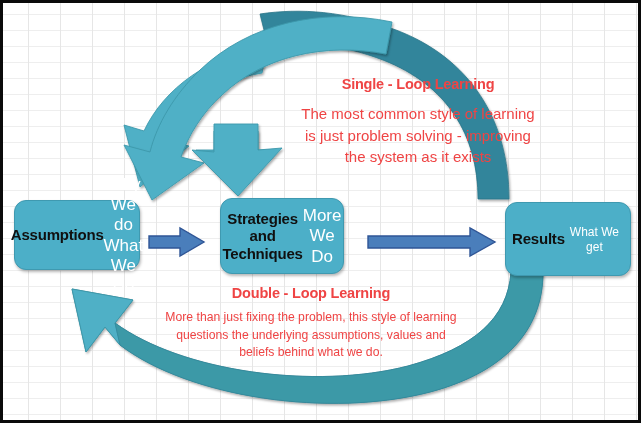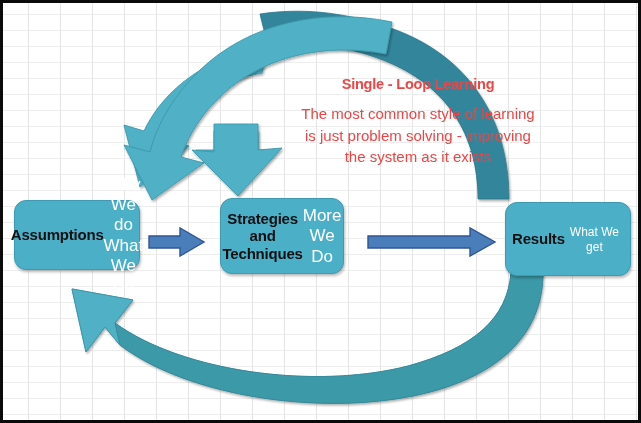--- a/index.html
+++ b/index.html
@@ -228,16 +228,18 @@
   <svg class="proc-arrow" id="arrow-s2r" width="132" height="34" viewBox="0 0 132 34">
     <path d="M 2 11 L 104 11 L 104 3 L 129 17 L 104 31 L 104 23 L 2 23 Z" fill="#4A7EBB" stroke="#2F5596" stroke-width="1.4"></path>
   </svg>
 
   <div class="txt-block" id="single-loop-text">
     <div class="heading">Single - Loop Learning</div>
     <div class="body">The most common style of learning is just problem solving - improving the system as it exists</div>
   </div>
 
   <div class="txt-block" id="double-loop-text">
+    <div class="heading">Double - Loop Learning</div>
+    <div class="body">More than just fixing the problem, this style of learning questions the underlying assumptions, values and beliefs behind what we do.</div>
   </div>
 
   <div class="frame"></div>
 </div>
 
 </body></html>

